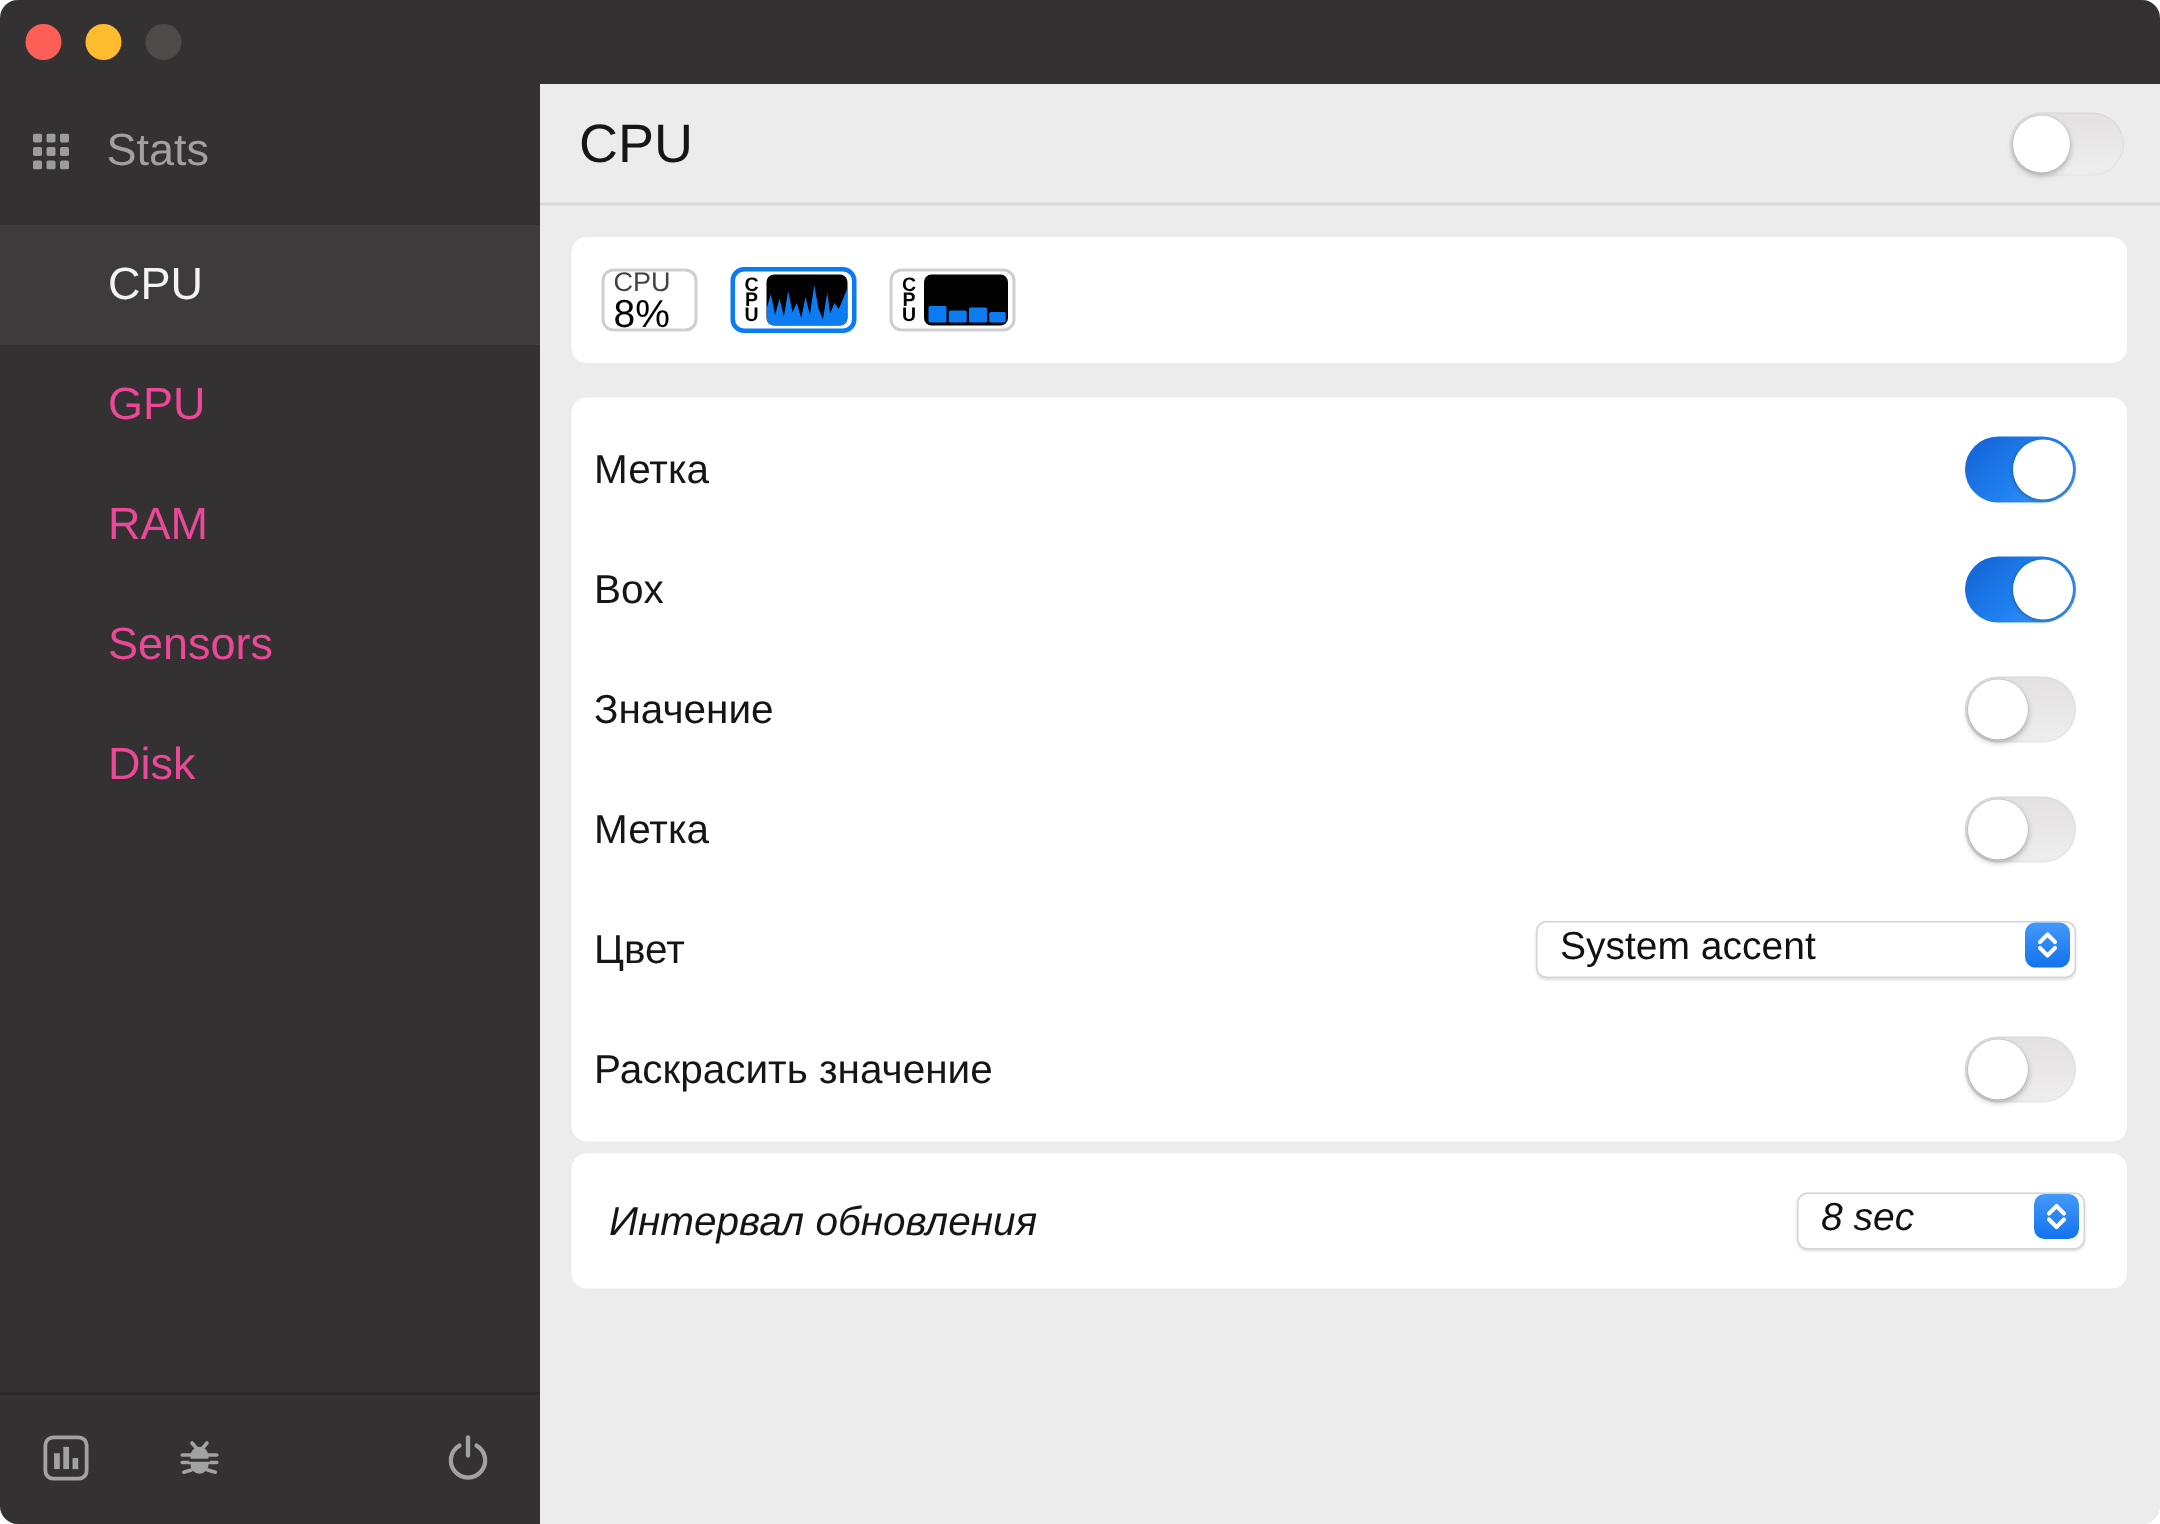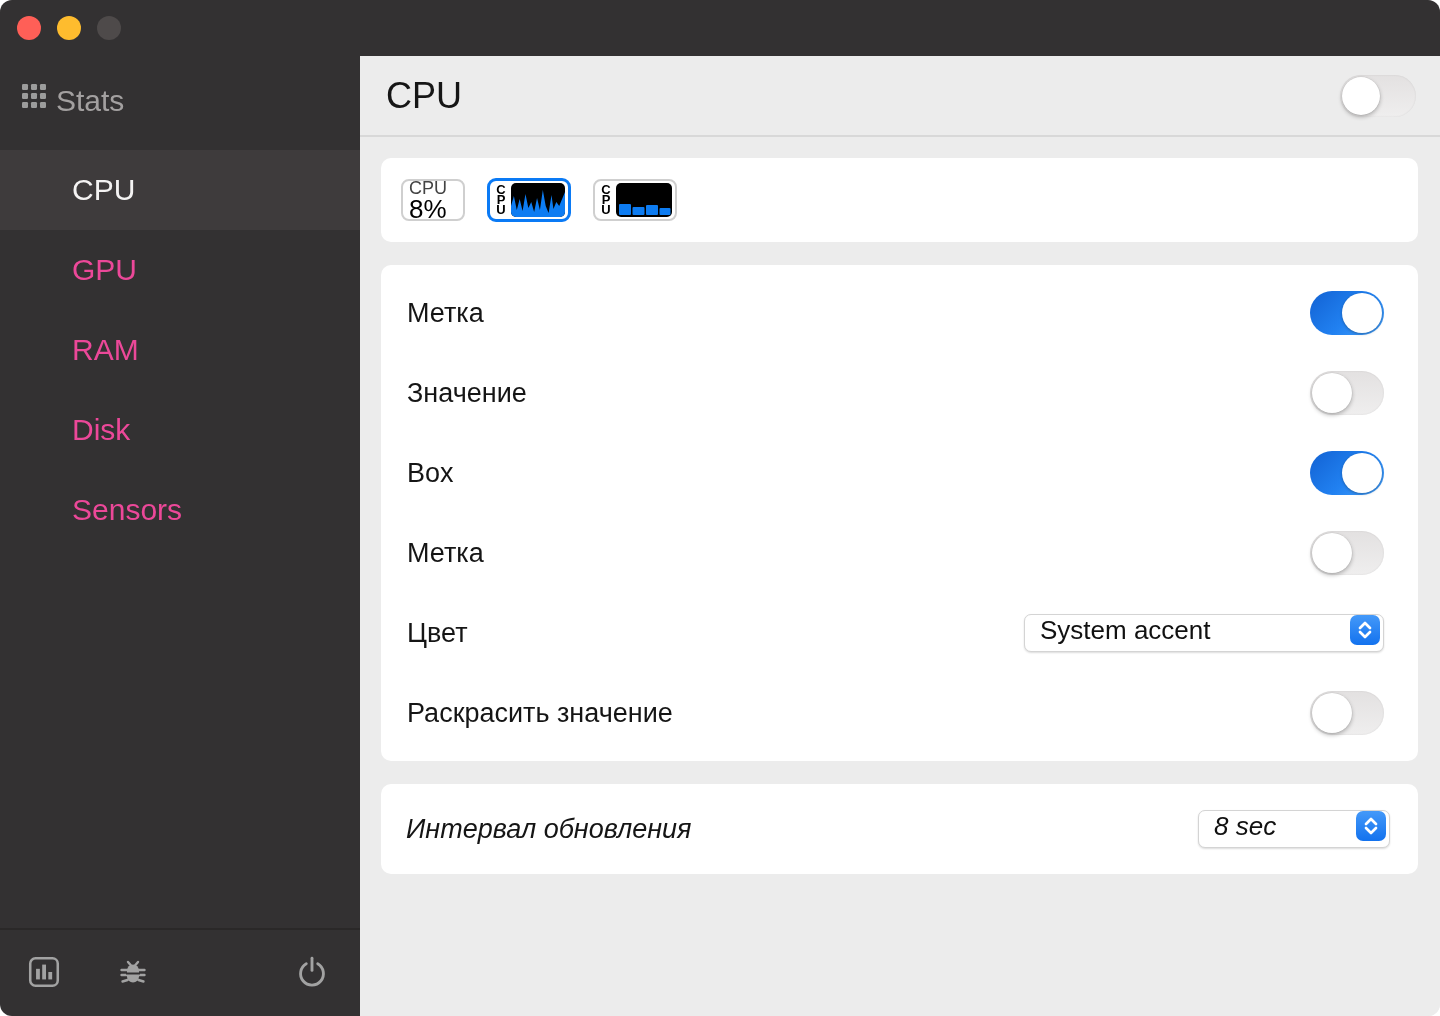--- a/index.html
+++ b/index.html
@@ -3,41 +3,41 @@
 <meta charset="utf-8">
 <style>
   html,body{margin:0;padding:0;background:#ffffff;font-family:"Liberation Sans",sans-serif;-webkit-font-smoothing:antialiased;}
   *{box-sizing:border-box;}
   .window{width:1440px;height:1016px;border-radius:12px;overflow:hidden;display:flex;background:#ececec;}
 
   
   .sidebar{width:360px;flex:none;background:#333132;display:flex;flex-direction:column;}
   .traffic-lights{display:flex;gap:16px;padding:16px 0 0 17px;}
   .traffic{width:24px;height:24px;border-radius:50%;border:none;padding:0;cursor:default;}
-  .app-header{display:flex;align-items:flex-start;margin:44px 0 0 22px;gap:10px;}
+  .app-header{display:flex;align-items:flex-end;margin:44px 0 0 22px;gap:25px;}
   .app-title{font-size:30px;color:#a3a0a0;}
   .nav{margin-top:32px;display:flex;flex-direction:column;}
   .nav-item{height:80px;display:flex;align-items:center;padding-left:72px;font-size:30px;color:#ec4899;cursor:default;}
   .nav-item.selected{background:#3e3b3c;color:#f4f3f3;}
   .sidebar-footer{margin-top:auto;height:88px;border-top:2px solid #2a2828;display:flex;align-items:center;padding:0 30px 0 26px;}
   .footer-btn{background:none;border:none;padding:0;display:flex;align-items:center;}
   .footer-btn + .footer-btn{margin-left:54px;}
   .footer-btn.push-right{margin-left:auto;}
 
   
   .main{flex:1;display:flex;flex-direction:column;background:#ececec;min-width:0;}
   .titlebar-strip{height:56px;background:#333132;flex:none;}
   .main-header{height:81px;flex:none;display:flex;align-items:center;padding:0 24px 0 26px;border-bottom:2px solid #d8d8d8;background:#ececec;}
   .page-title{font-size:36px;color:#161616;}
   .spacer{flex:1;}
   .content{flex:1;padding:21px 22px 0 21px;display:flex;flex-direction:column;}
 
   .card{background:#ffffff;border-radius:10px;flex:none;}
   .widgets-card{height:84px;margin-bottom:23px;display:flex;align-items:center;padding-left:20px;gap:22px;}
-  .settings-card{padding:8px 34px 8px 26px;margin-bottom:23px;border-radius:10px;}
+  .settings-card{padding:8px 34px 8px 15px;margin-bottom:8px;border-radius:10px;}
   .interval-card{height:90px;display:flex;align-items:center;justify-content:space-between;padding:0 28px 0 25px;font-style:italic;}
 
   
   .widget{background:#fff;border:2px solid #cfcfcf;border-radius:8px;padding:0;display:flex;align-items:center;cursor:default;}
   .widget.selected{border:3px solid #0a7af5;border-radius:9px;}
   .w-mini{width:64px;height:42px;flex-direction:column;align-items:flex-start;justify-content:center;padding-left:6px;}
   .w-mini .w-label{font-size:18px;line-height:18px;color:#434343;}
   .w-mini .w-value{font-size:26px;line-height:24px;color:#000;}
   .w-graph{width:84px;height:42px;padding:0 3px 0 5px;gap:4px;}
   .widget.selected.w-graph{height:44px;}
@@ -90,22 +90,22 @@
             <rect x="18" y="18" width="6" height="6" rx="1.2"></rect>
         </svg>
       </span>
       <span class="app-title">Stats</span>
     </div>
 
     <nav class="nav">
       <div class="nav-item selected">CPU</div>
       <div class="nav-item">GPU</div>
       <div class="nav-item">RAM</div>
+      <div class="nav-item">Sensors</div>
       <div class="nav-item">Disk</div>
-      <div class="nav-item">Sensors</div>
     </nav>
 
     <div class="sidebar-footer">
       <button class="footer-btn">
         <span>
           <svg width="36" height="36" viewBox="0 0 34 34" fill="none" stroke="#a2a2a2" stroke-width="2.4">
             <rect x="4" y="4" width="26" height="26" rx="5"></rect>
             <rect x="9.5" y="14" width="3.6" height="10" fill="#a2a2a2" stroke="none"></rect>
             <rect x="15.3" y="10" width="3.6" height="14" fill="#a2a2a2" stroke="none"></rect>
             <rect x="21.1" y="17" width="3.6" height="7" fill="#a2a2a2" stroke="none"></rect>
@@ -185,28 +185,28 @@
       </section>
 
       <section class="card settings-card">
         <div class="row">
           <span class="row-label">Метка</span>
           <button class="toggle on">
               <span class="knob"></span>
             </button>
         </div>
         <div class="row">
+          <span class="row-label">Box</span>
+          <button class="toggle on">
+              <span class="knob"></span>
+            </button>
+        </div>
+        <div class="row">
           <span class="row-label">Значение</span>
           <button class="toggle">
-              <span class="knob"></span>
-            </button>
-        </div>
-        <div class="row">
-          <span class="row-label">Box</span>
-          <button class="toggle on">
               <span class="knob"></span>
             </button>
         </div>
         <div class="row">
           <span class="row-label">Метка</span>
           <button class="toggle">
               <span class="knob"></span>
             </button>
         </div>
         <div class="row">

